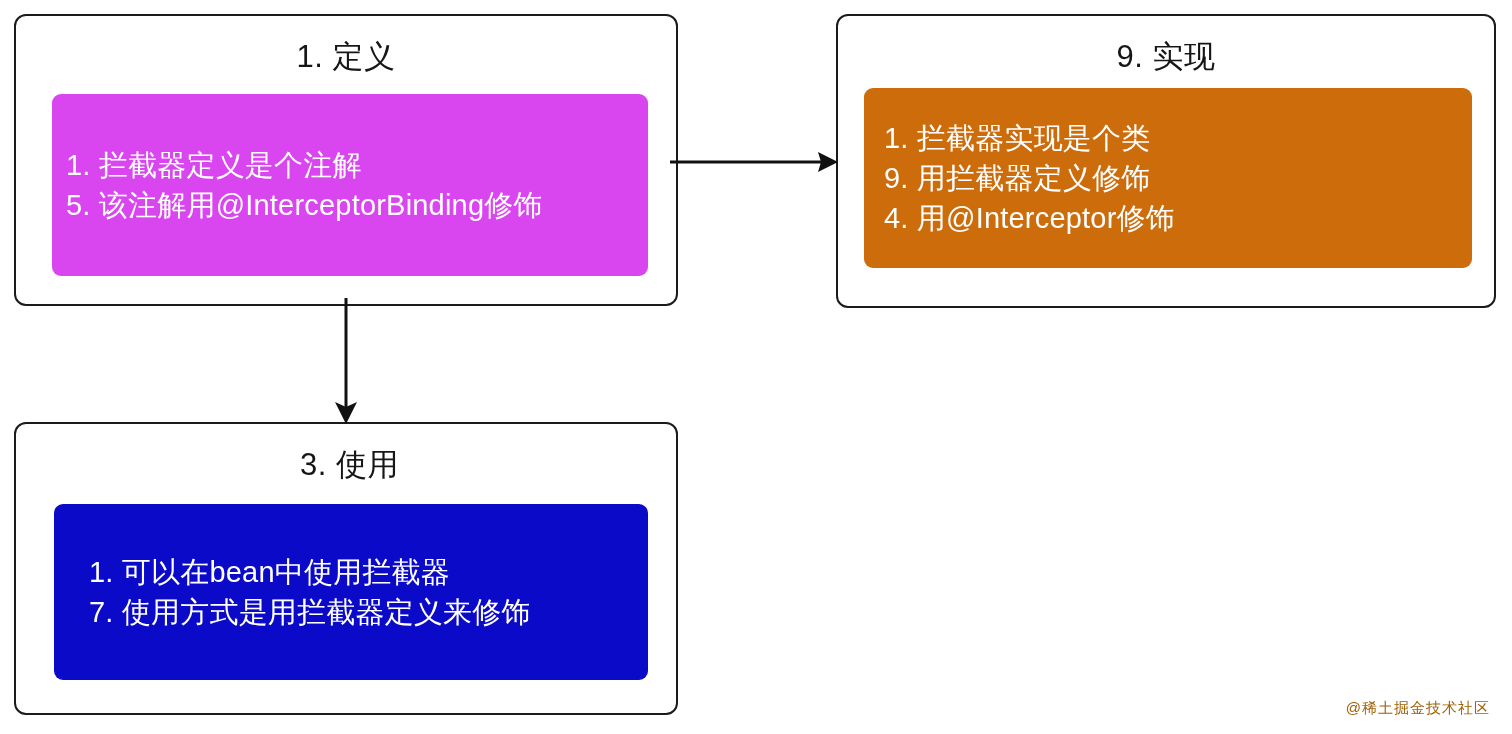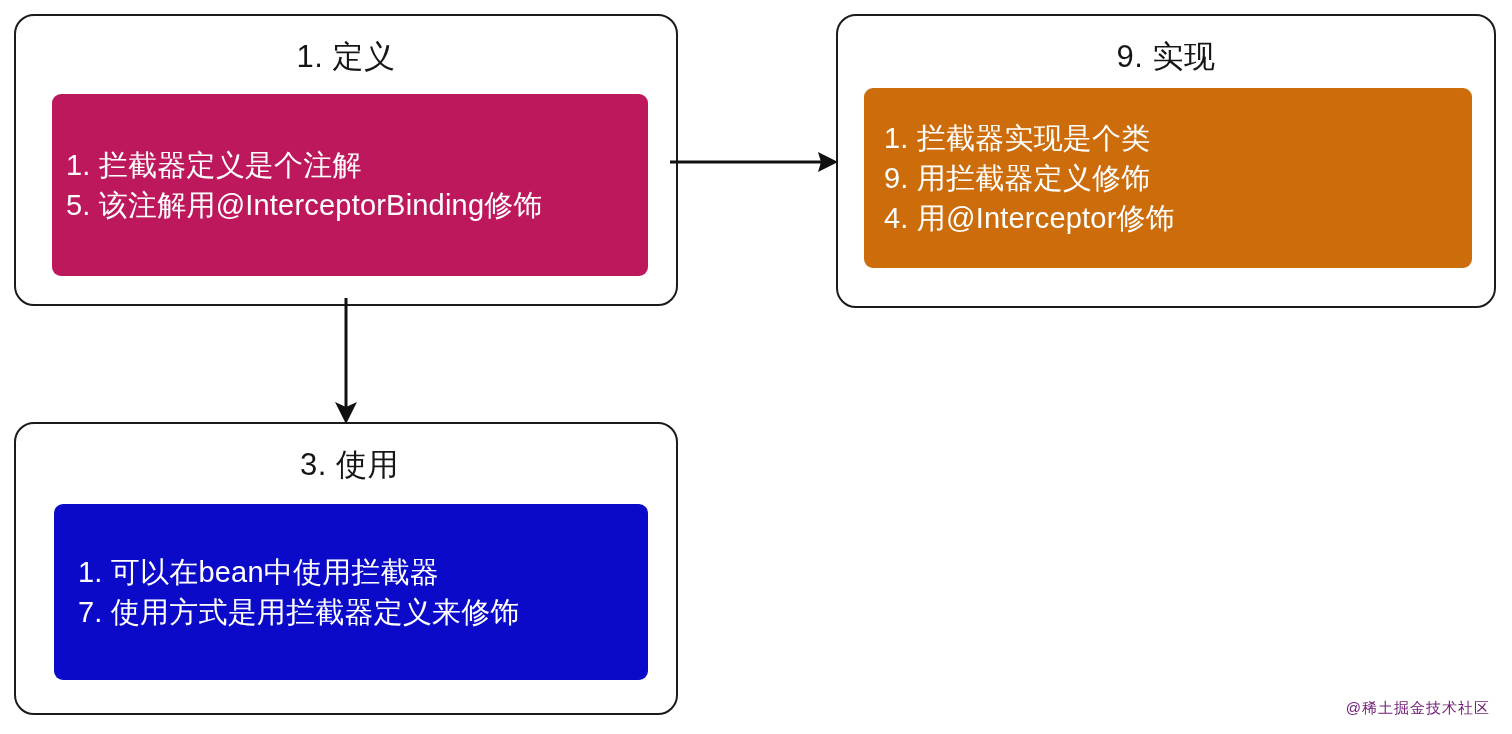--- a/index.html
+++ b/index.html
@@ -15,21 +15,21 @@
     overflow: hidden;
     font-family: "Liberation Sans", "DejaVu Sans", sans-serif;
   }
 
   
   .card {
     position: absolute;
     box-sizing: border-box;
     background: #ffffff;
     border: 2px solid #1b1b1b;
-    border-radius: 20px;
+    border-radius: 12px;
   }
   #card-define  { left: 14px;  top: 14px;  width: 664px; height: 292px; }
   #card-impl    { left: 836px; top: 14px;  width: 660px; height: 294px; }
   #card-usage   { left: 14px;  top: 422px; width: 664px; height: 293px; }
 
   .card-title {
     position: absolute;
     left: 0;
     right: 0;
     text-align: center;
@@ -56,45 +56,45 @@
   }
   .panel .line {
     font-size: 29px;
     line-height: 40px;
     white-space: nowrap;
     letter-spacing: 0.2px;
   }
 
   #panel-define {
     left: 36px;  top: 78px;  width: 596px; height: 182px;
-    background: #be185d;
+    background: #d946ef;
     padding-left: 14px;
   }
   #panel-impl {
     left: 26px;  top: 72px;  width: 608px; height: 180px;
     background: #cc6c0a;
     padding-left: 20px;
   }
   #panel-usage {
     left: 38px;  top: 80px;  width: 594px; height: 176px;
     background: #0b0ac9;
-    padding-left: 24px;
+    padding-left: 35px;
   }
 
   
   .connector { position: absolute; overflow: visible; }
   #arrow-define-to-impl { left: 670px; top: 140px; width: 176px; height: 44px; }
   #arrow-define-to-usage { left: 320px; top: 298px; width: 52px; height: 132px; }
 
   
   #watermark {
     position: absolute;
     right: 22px;
     bottom: 16px;
-    color: #701a75;
+    color: #a16207;
     font-size: 15px;
     letter-spacing: 1px;
     white-space: nowrap;
     user-select: none;
   }
 </style>
 </head>
 <body>
 
 <div id="canvas">

